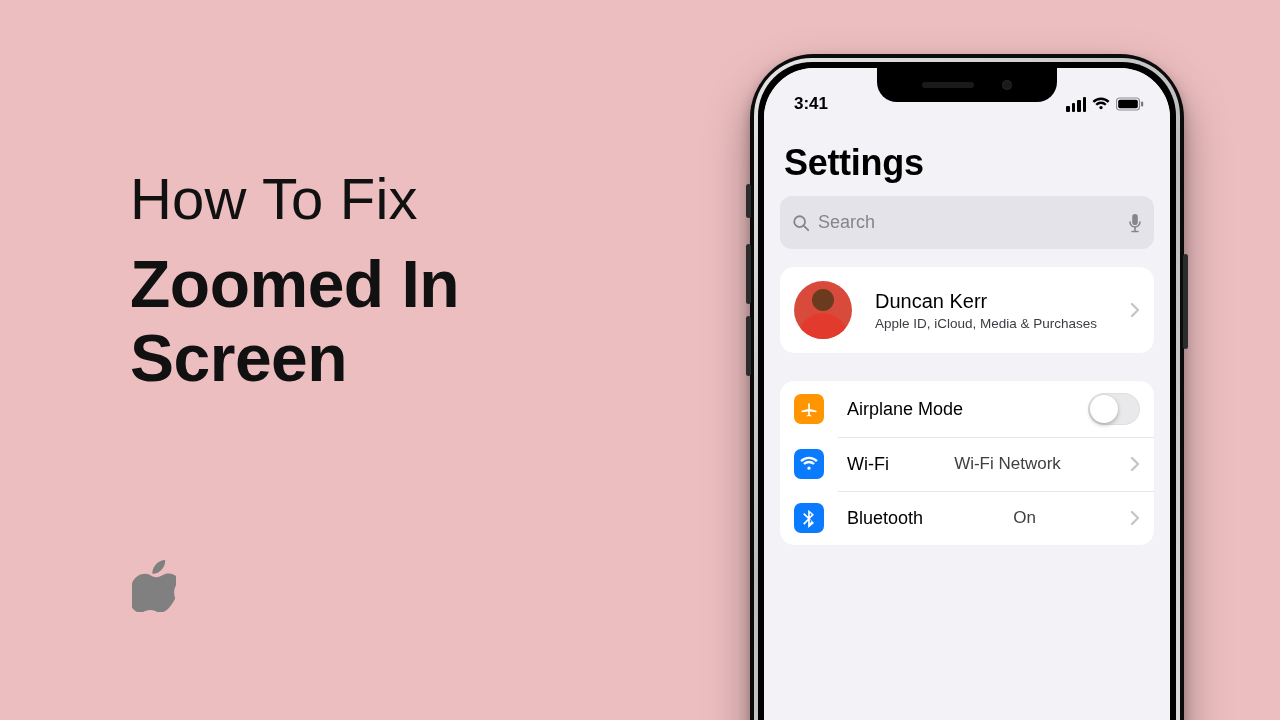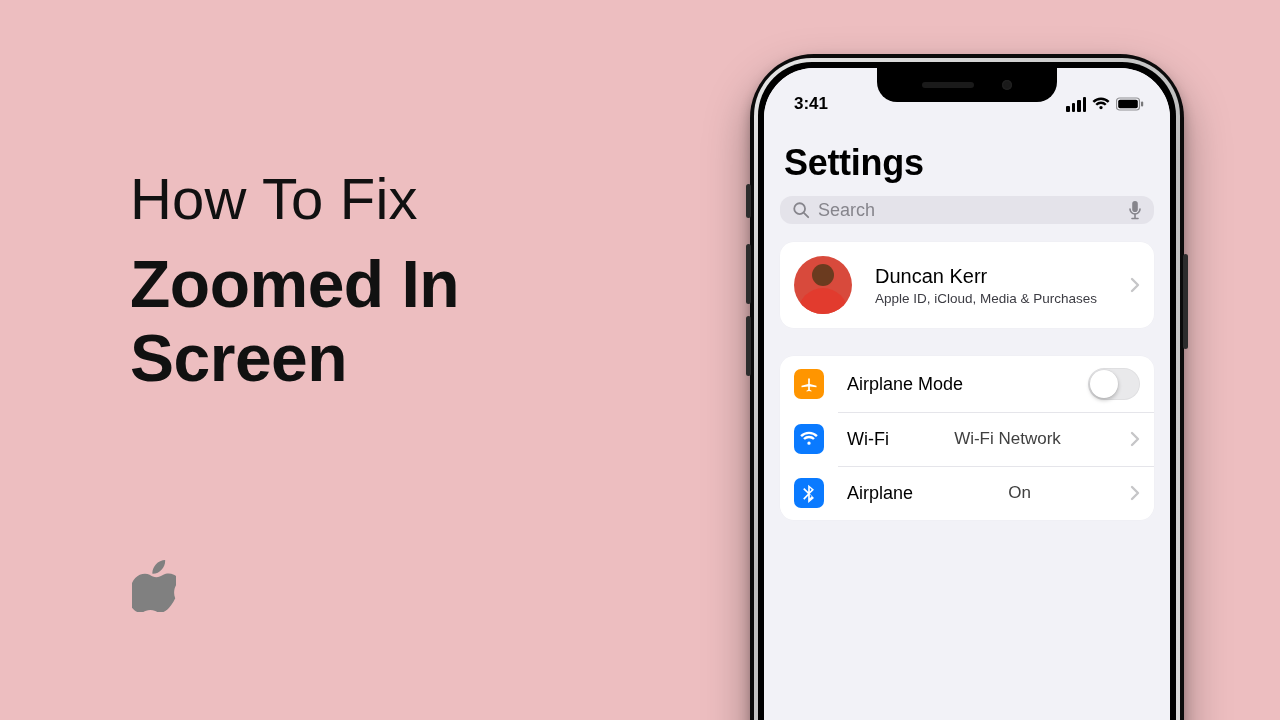--- a/index.html
+++ b/index.html
@@ -74,21 +74,21 @@
   .sig-bars span { width:3.5px; background:#000; border-radius:1px; display:block; }
   .sig-bars span:nth-child(1){height:6px;} .sig-bars span:nth-child(2){height:9px;}
   .sig-bars span:nth-child(3){height:12px;} .sig-bars span:nth-child(4){height:15px;}
   .wifi-icon svg, .batt svg { display:block; }
   .batt { display:flex; align-items:center; }
 
   .content { padding: 0 16px; position:relative; z-index:2; }
   .page-title { font-size: 36px; font-weight: 700; padding: 20px 4px 12px; letter-spacing:-0.3px; }
 
   .searchbar {
-    background: #e4e3ea; border-radius: 12px; height: 28px;
+    background: #e4e3ea; border-radius: 12px; height: 53px;
     display:flex; align-items:center; padding: 0 12px; gap:8px; color:#86858c;
   }
   .searchbar input {
     flex:1; border:none; background:transparent; font-size:18px; color:#3c3c43; outline:none;
   }
   .searchbar input::placeholder{ color:#86858c; }
   .searchbar .mic svg, .searchbar .mag svg { display:block; }
 
   .card {
     background:#fff; border-radius:14px; margin-top:18px;
@@ -258,21 +258,21 @@
                 </svg>
             </span>
           </div>
 
           <div class="row">
             <div class="app-icon ic-blue2">
               <svg viewBox="0 0 24 24">
                   <path fill="#fff" d="M11 2v8.6L6.4 6 5 7.4 10.6 13 5 18.6 6.4 20 11 15.4V24l7-6-5-5 5-5-7-6zm2 3.8L15.2 8 13 10.2V5.8zm0 12.4v-4.4L15.2 16 13 18.2z"></path>
                 </svg>
             </div>
-            <span class="label">Airplane</span>
+            <span class="label">Bluetooth</span>
             <span class="value">On</span>
             <span class="chevron">
               <svg viewBox="0 0 10 16">
                   <path d="M2 2l6 6-6 6" fill="none" stroke="currentColor" stroke-width="2.4" stroke-linecap="round" stroke-linejoin="round"></path>
                 </svg>
             </span>
           </div>
 
         </div>
 

